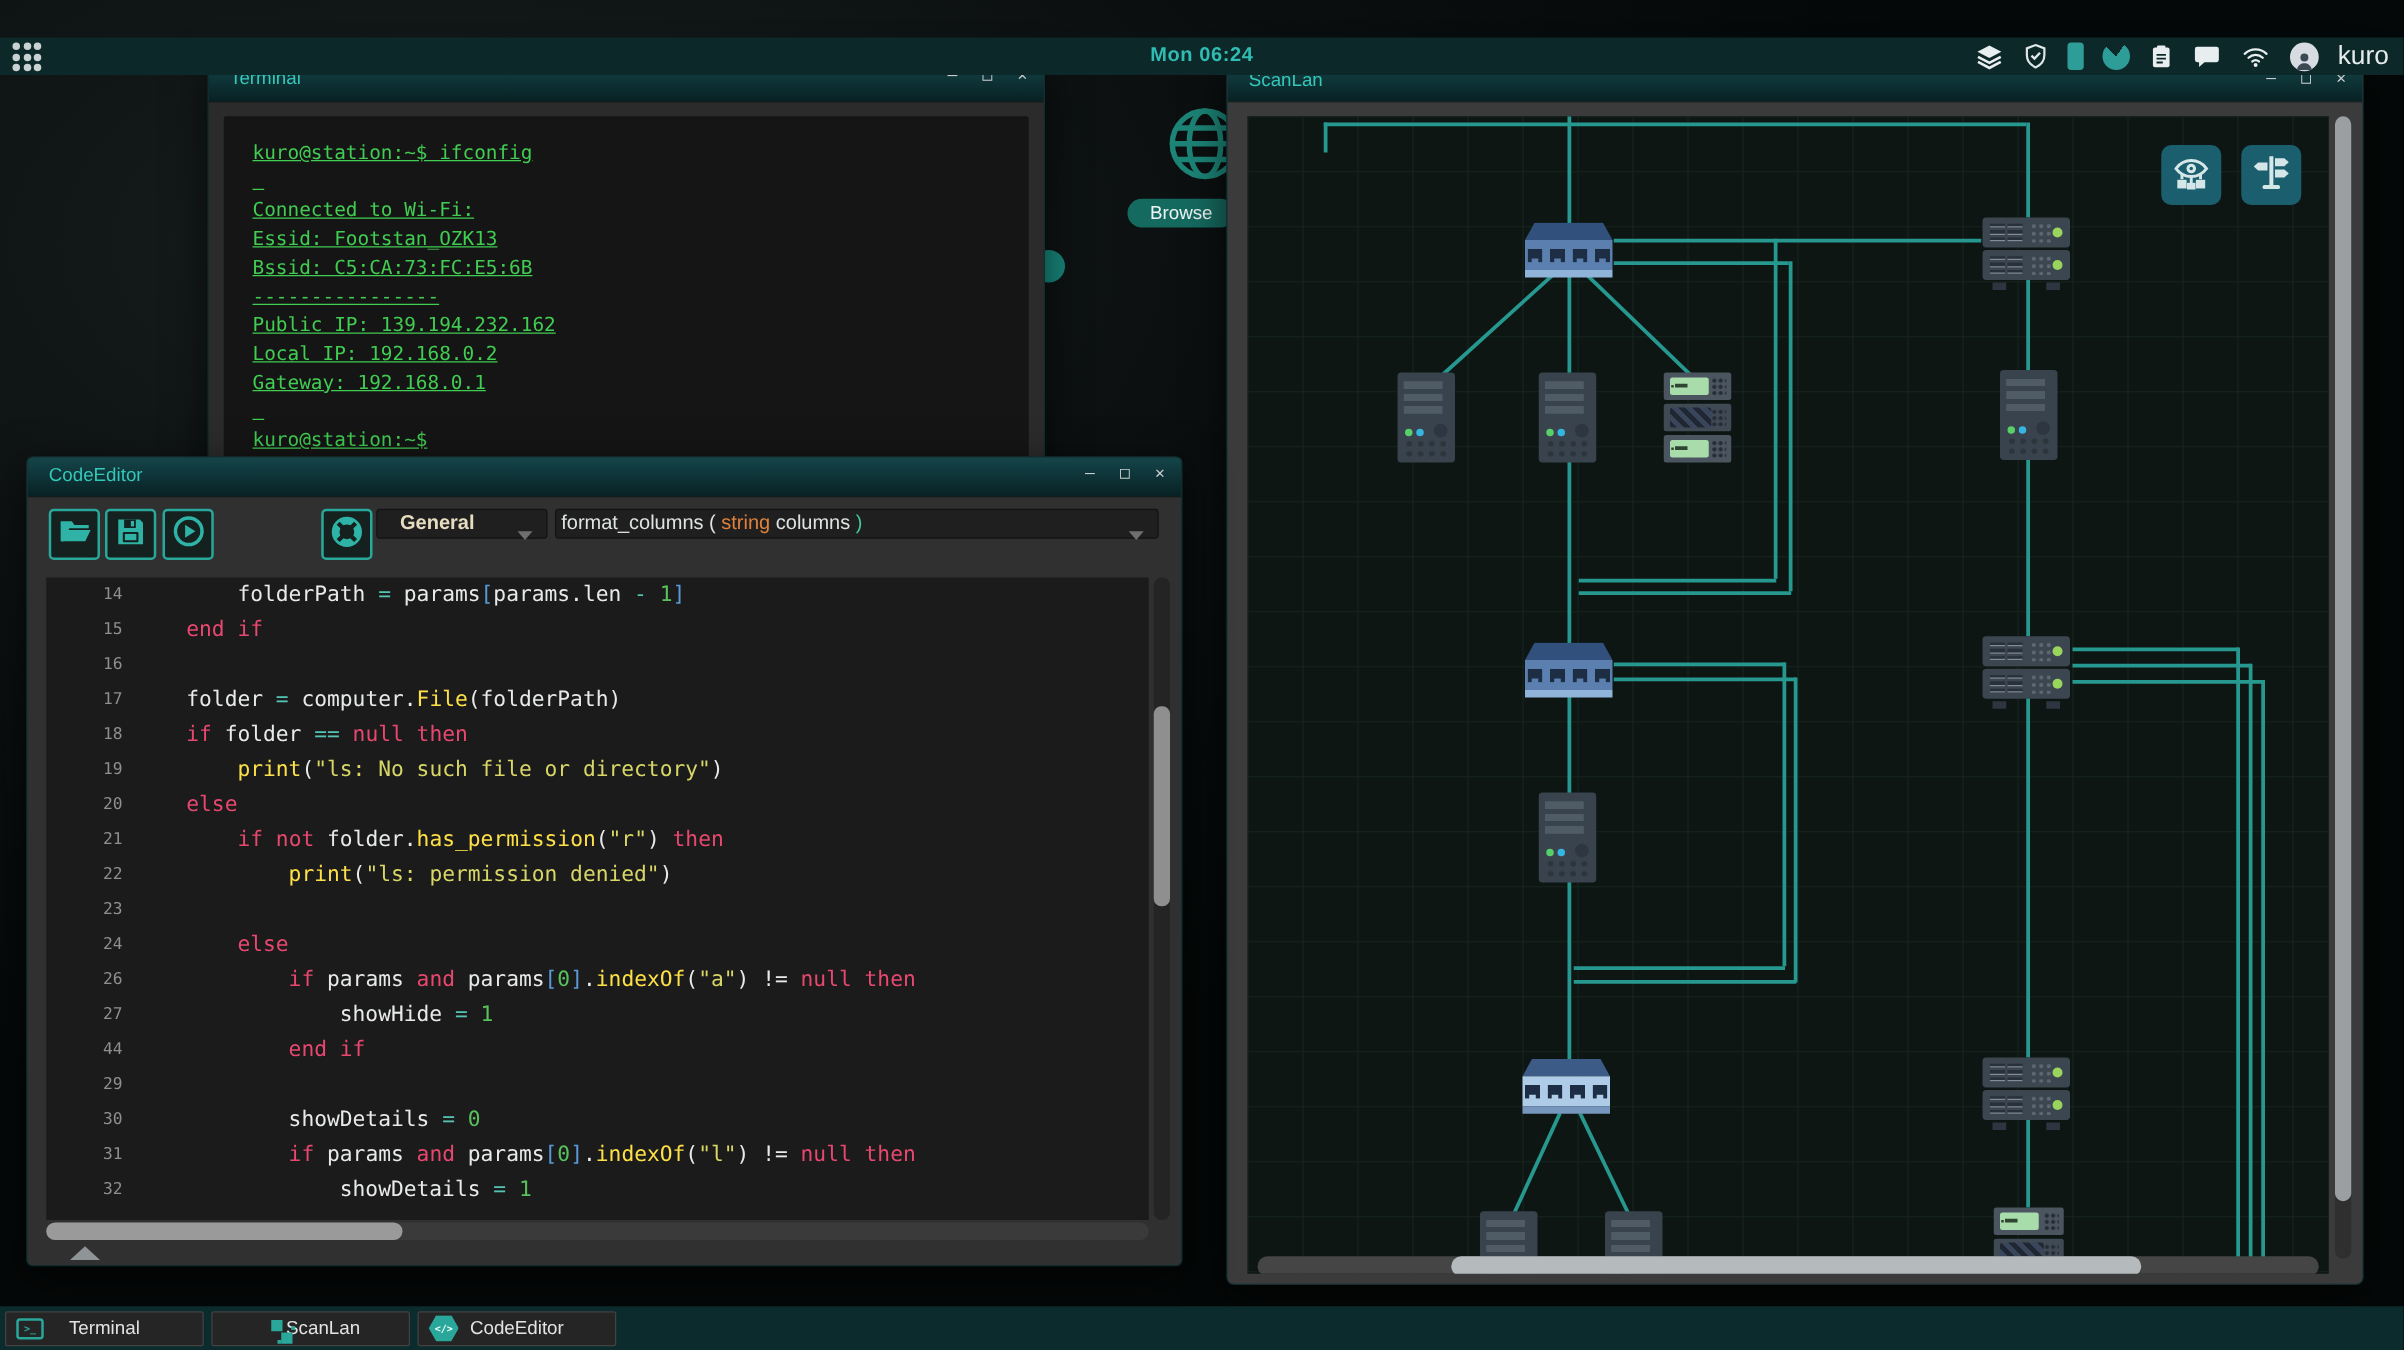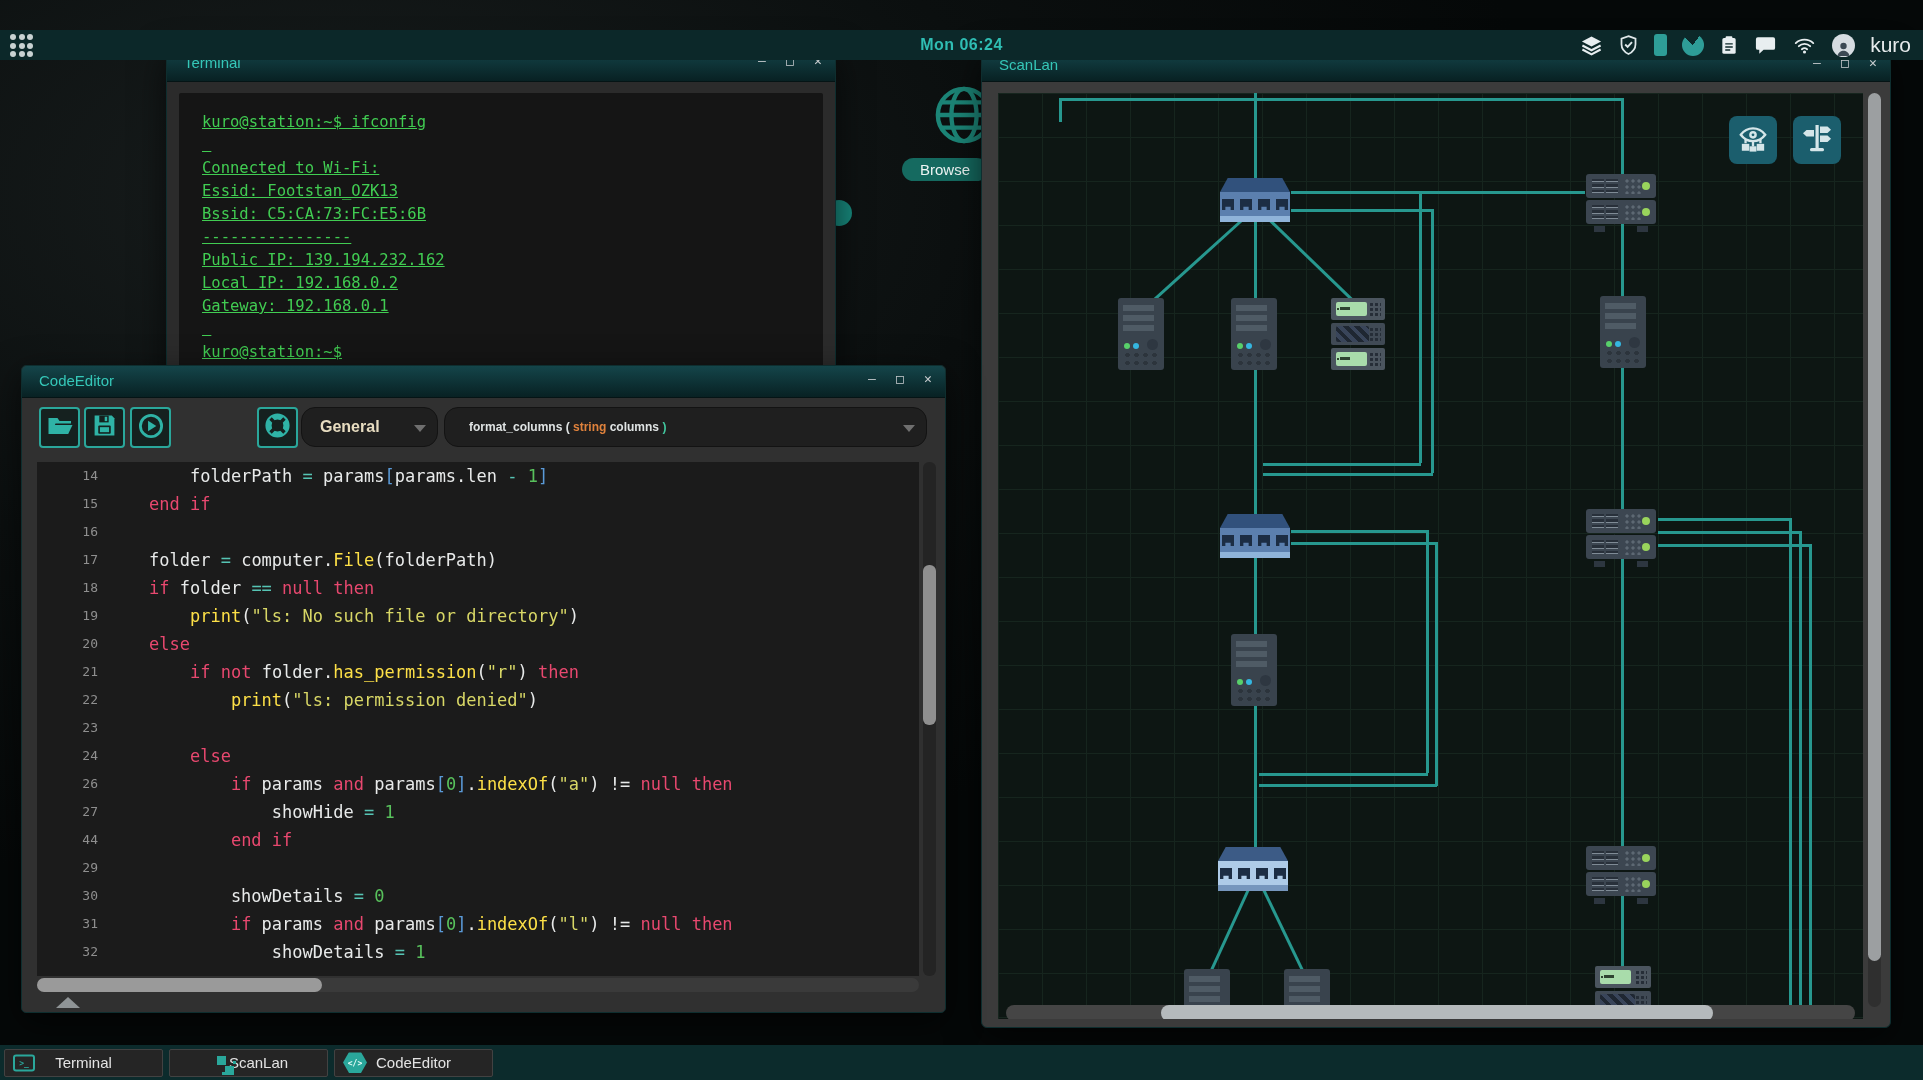--- a/index.html
+++ b/index.html
@@ -85,26 +85,26 @@
   .su.hazard .screen{position:absolute;left:5px;top:3px;right:16px;height:16px;background:repeating-linear-gradient(45deg,#1f2732 0 4px,#39455a 4px 8px);border-radius:2px;}
   
   .sl-hscroll{position:absolute;left:8px;top:912px;width:849px;height:16px;background:#454545;border-radius:9px;z-index:6;}
   .sl-hthumb{position:absolute;left:155px;top:0;width:552px;height:16px;background:#b5babc;border-radius:9px;cursor:grab;}
   .sl-vscroll{position:absolute;right:9px;top:43px;width:13px;height:914px;background:#2f2f2f;border-radius:7px;}
   .sl-vthumb{position:absolute;left:0;top:0;width:13px;height:868px;background:#9c9fa1;border-radius:7px;cursor:grab;}
 
   
   .code-win{left:21px;top:365px;width:923px;height:646px;background:#303030;z-index:5;}
   .toolbar-btn{position:absolute;top:41px;width:41px;height:41px;border:2px solid #2aa79b;border-radius:4px;background:#15211f;display:flex;align-items:center;justify-content:center;cursor:pointer;box-sizing:border-box;}
-  .dropdown{position:absolute;top:41px;height:40px;background:#1f1f1f;border:1px solid #131313;border-radius:14px;box-sizing:border-box;display:flex;align-items:center;cursor:pointer;}
+  .dropdown{position:absolute;top:41px;height:24px;background:#1f1f1f;border:1px solid #131313;border-radius:3px;box-sizing:border-box;display:flex;align-items:center;cursor:pointer;}
   .dd-chevron{position:absolute;right:11px;top:17px;width:0;height:0;border-left:6px solid transparent;border-right:6px solid transparent;border-top:7px solid #6f6f6f;}
   .dd-general{left:279px;width:137px;}
   .dd-general .dd-label{margin-left:18px;font-size:16px;font-weight:bold;color:#e7dcc0;}
   .dd-func{left:422px;width:483px;}
-  .dd-func .sig{margin-left:24px;font-size:12px;font-weight:bold;white-space:pre;}
+  .dd-func .sig{margin-left:4px;font-size:16px;font-weight:normal;white-space:pre;}
   .sg-plain{color:#dfe3e3;} .sg-param{color:#e0823c;} .sg-close{color:#42c9a0;}
   .code-wrap{position:absolute;left:15px;right:26px;top:96px;bottom:36px;background:#1b1b1b;overflow:hidden;}
   .crow{display:flex;height:28px;line-height:28px;font-family:"DejaVu Sans Mono",monospace;font-size:17px;white-space:pre;}
   .lnum{width:40px;margin-left:21px;margin-right:51px;text-align:right;color:#8f8f8f;font-size:13px;flex:none;}
   .tk-t{color:#e8eaea;} .tk-k{color:#e8486f;} .tk-s{color:#d8d766;} .tk-f{color:#fde047;} .tk-n{color:#58c15c;} .tk-b{color:#5a9ad8;} .tk-o{color:#56c4b4;}
   .ce-vscroll{position:absolute;right:9px;top:96px;width:13px;height:514px;background:#242424;border-radius:6px;}
   .ce-vthumb{position:absolute;left:0;top:103px;width:13px;height:160px;background:#8f8f8f;border-radius:6px;cursor:grab;}
   .ce-hscroll{position:absolute;left:15px;right:26px;top:612px;height:14px;background:#3a3a3a;border-radius:7px;}
   .ce-hthumb{position:absolute;left:0;top:0;width:285px;height:14px;background:#9a9a9a;border-radius:7px;cursor:grab;}
   .ce-upbtn{position:absolute;left:34px;top:631px;width:0;height:0;border-left:12px solid transparent;border-right:12px solid transparent;border-bottom:11px solid #8f9496;cursor:pointer;}

